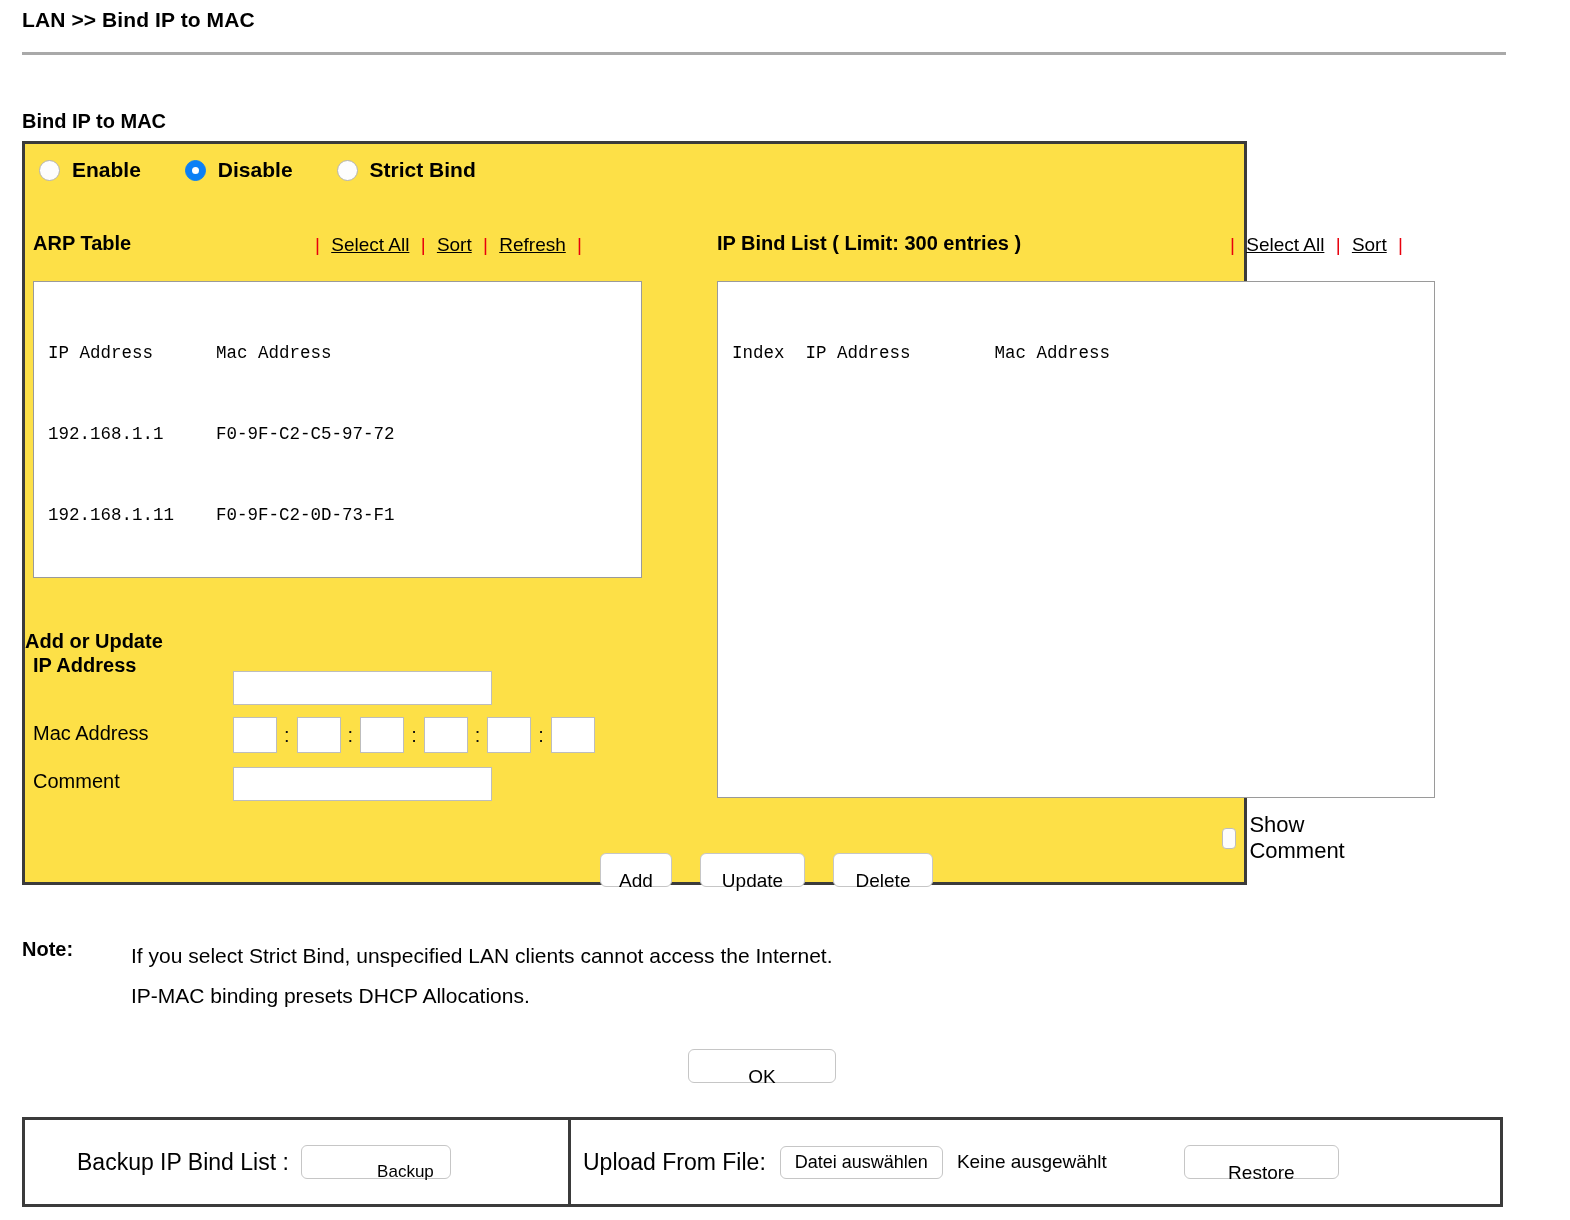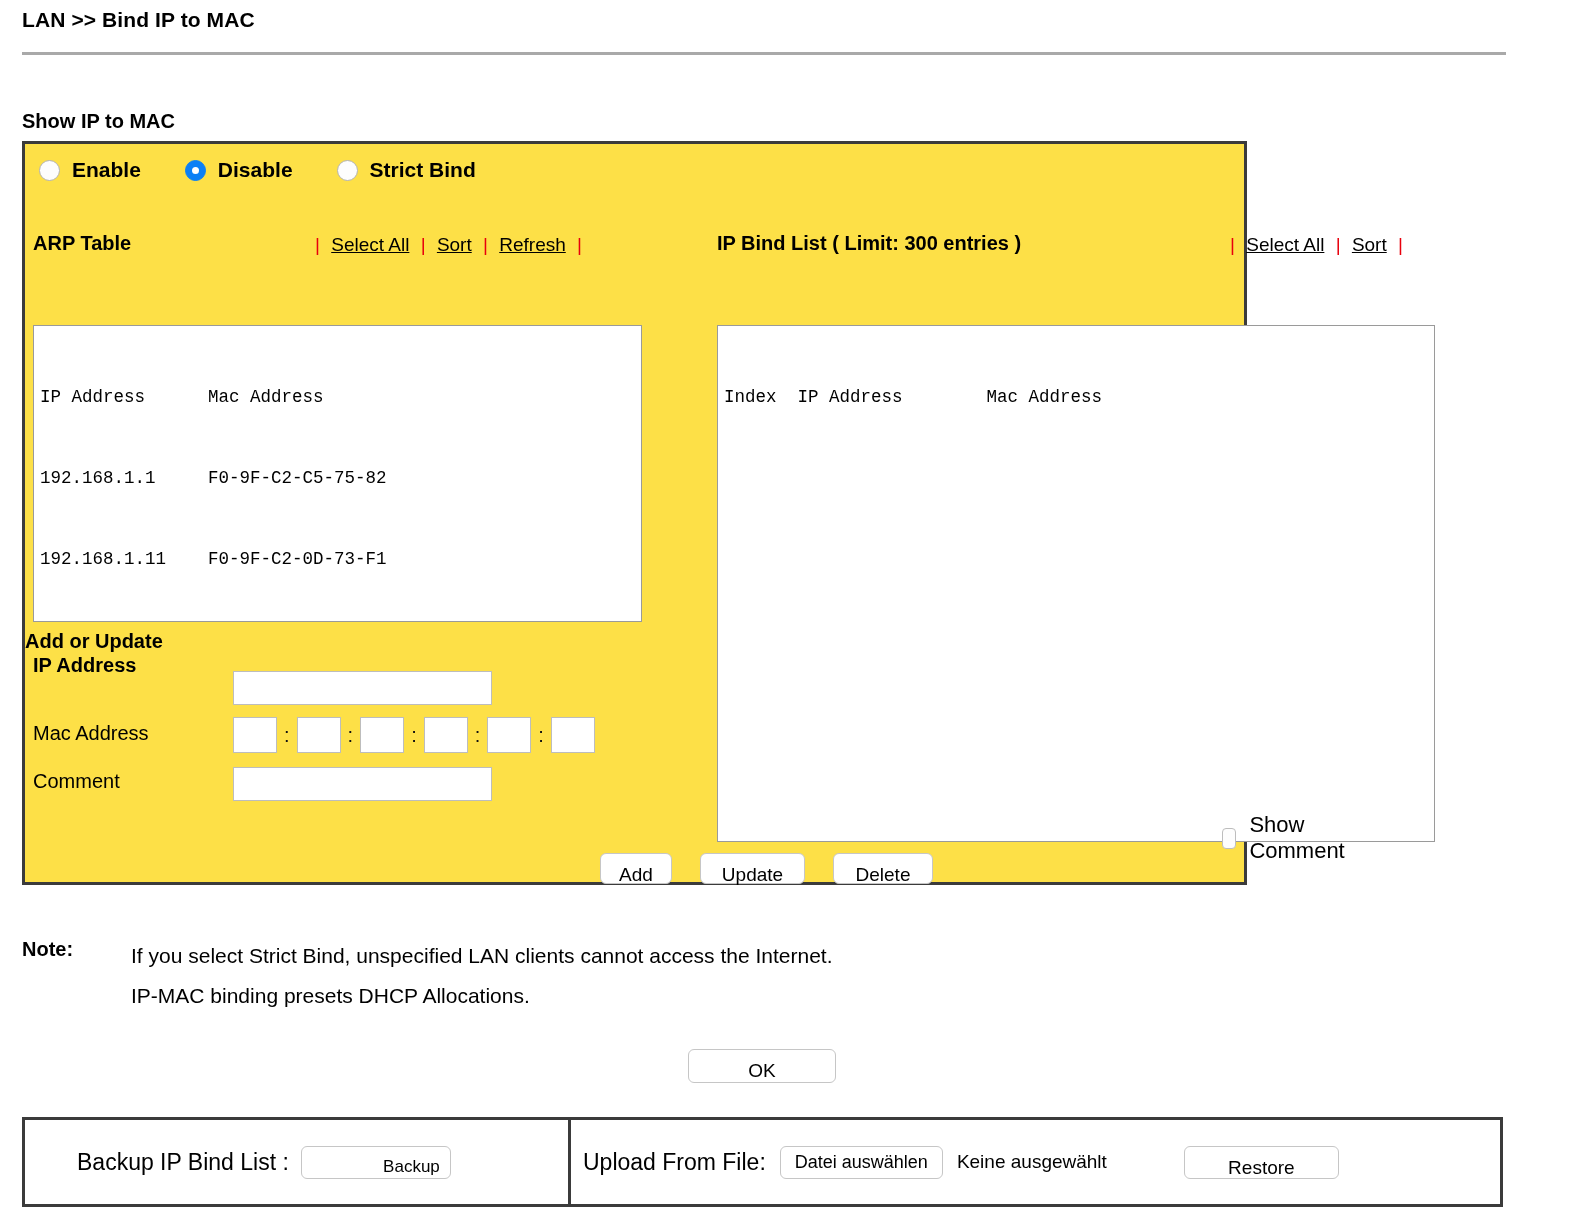--- a/index.html
+++ b/index.html
@@ -125,24 +125,23 @@
 
   
   .listbox {
     position: absolute;
     border: 1px solid #9a9a9a;
     background: #ffffff;
     box-sizing: border-box;
     font-family: "Liberation Mono", monospace;
     font-size: 17.5px;
     line-height: 27px;
-    padding: 4px 6px;
+    padding: 4px 14px;
     overflow: hidden;
     white-space: pre;
-    margin-top: 44px;
   }
   #arp-listbox {
     left: 8px;
     top: 137px;
     width: 609px;
     height: 297px;
   }
   #bind-listbox {
     left: 692px;
     top: 137px;
@@ -217,21 +216,21 @@
 
   
   .btn {
     font-family: "Liberation Sans", sans-serif;
     background: #ffffff;
     border: 1px solid #c6c6c6;
     border-radius: 6px;
     box-sizing: border-box;
     cursor: pointer;
     color: #000;
-    padding: 10px;
+    padding: 16px;
   }
   .action-buttons {
     position: absolute;
     left: 575px;
     top: 709px;
     display: flex;
     align-items: center;
   }
   .action-buttons .btn {
     height: 31px;
@@ -344,21 +343,21 @@
     height: 33px;
     font-size: 19px;
     margin-left: 77px;
   }
 </style>
 </head>
 <body>
 
 <div class="page-title">LAN &gt;&gt; Bind IP to MAC</div>
 <div class="title-rule"></div>
-<div class="section-heading">Show IP to MAC</div>
+<div class="section-heading">Bind IP to MAC</div>
 
 <div class="main-panel">
 
   <div class="radio-row">
     <div class="radio-item">
       <span class="radio"></span>
       <span class="radio-label">Enable</span>
     </div>
     <div class="radio-item">
       <span class="radio checked"></span>
@@ -376,21 +375,21 @@
     <a>Select All</a>
     <span class="sep">|</span>
     <a>Sort</a>
     <span class="sep">|</span>
     <a>Refresh</a>
     <span class="sep">|</span>
   </div>
 
   <div class="listbox" id="arp-listbox">
     <span class="mono-row">IP Address      Mac Address</span>
-    <span class="mono-row">192.168.1.1     F0-9F-C2-C5-75-82</span>
+    <span class="mono-row">192.168.1.1     F0-9F-C2-C5-97-72</span>
     <span class="mono-row">192.168.1.11    F0-9F-C2-0D-73-F1</span>
     
     
   </div>
 
   <div class="col-title" style="left:692px; top:88px;">IP Bind List ( Limit: 300 entries )</div>
   <div class="linkbar" style="left:1199px; top:90px;">
     <span class="sep">|</span>
     <a>Select All</a>
     <span class="sep">|</span>

